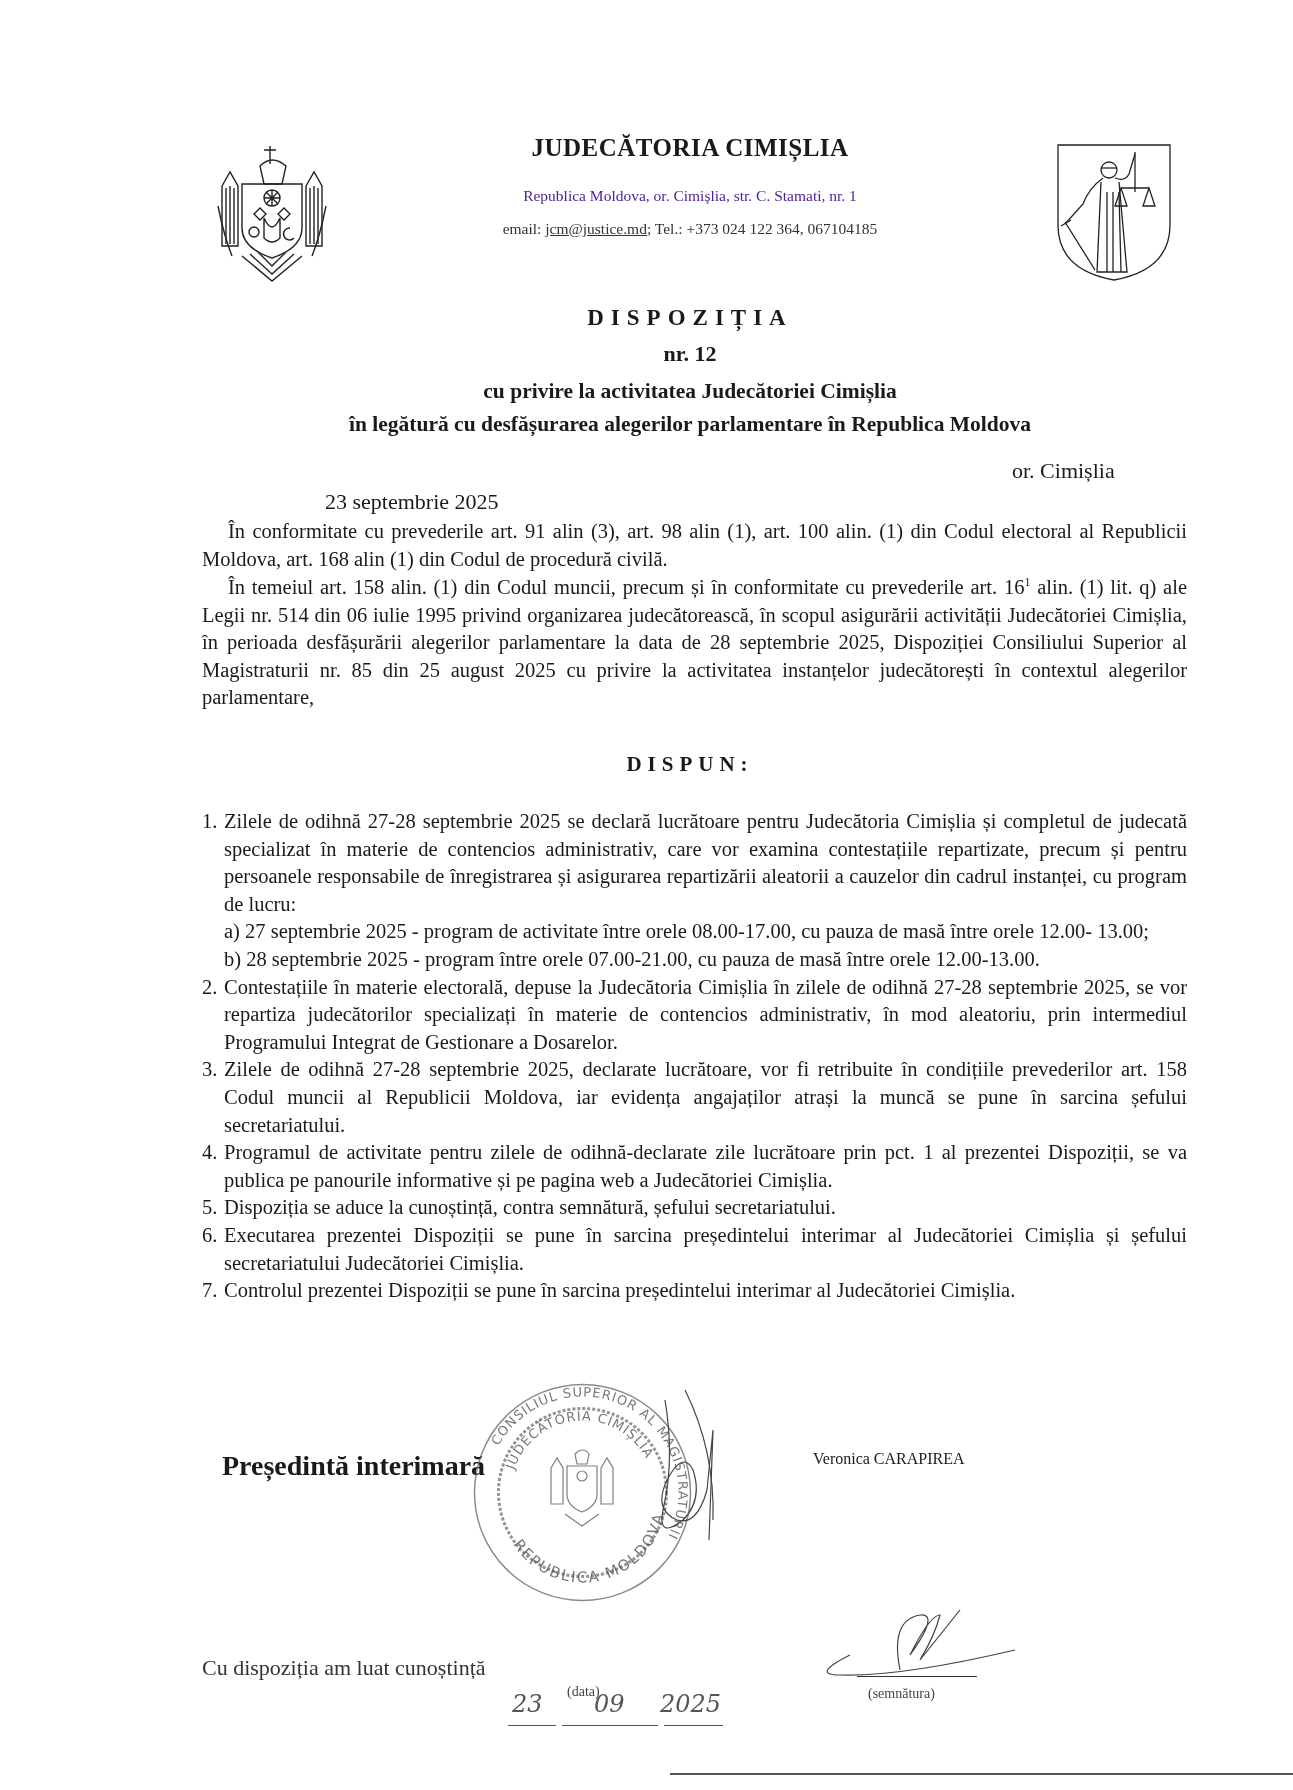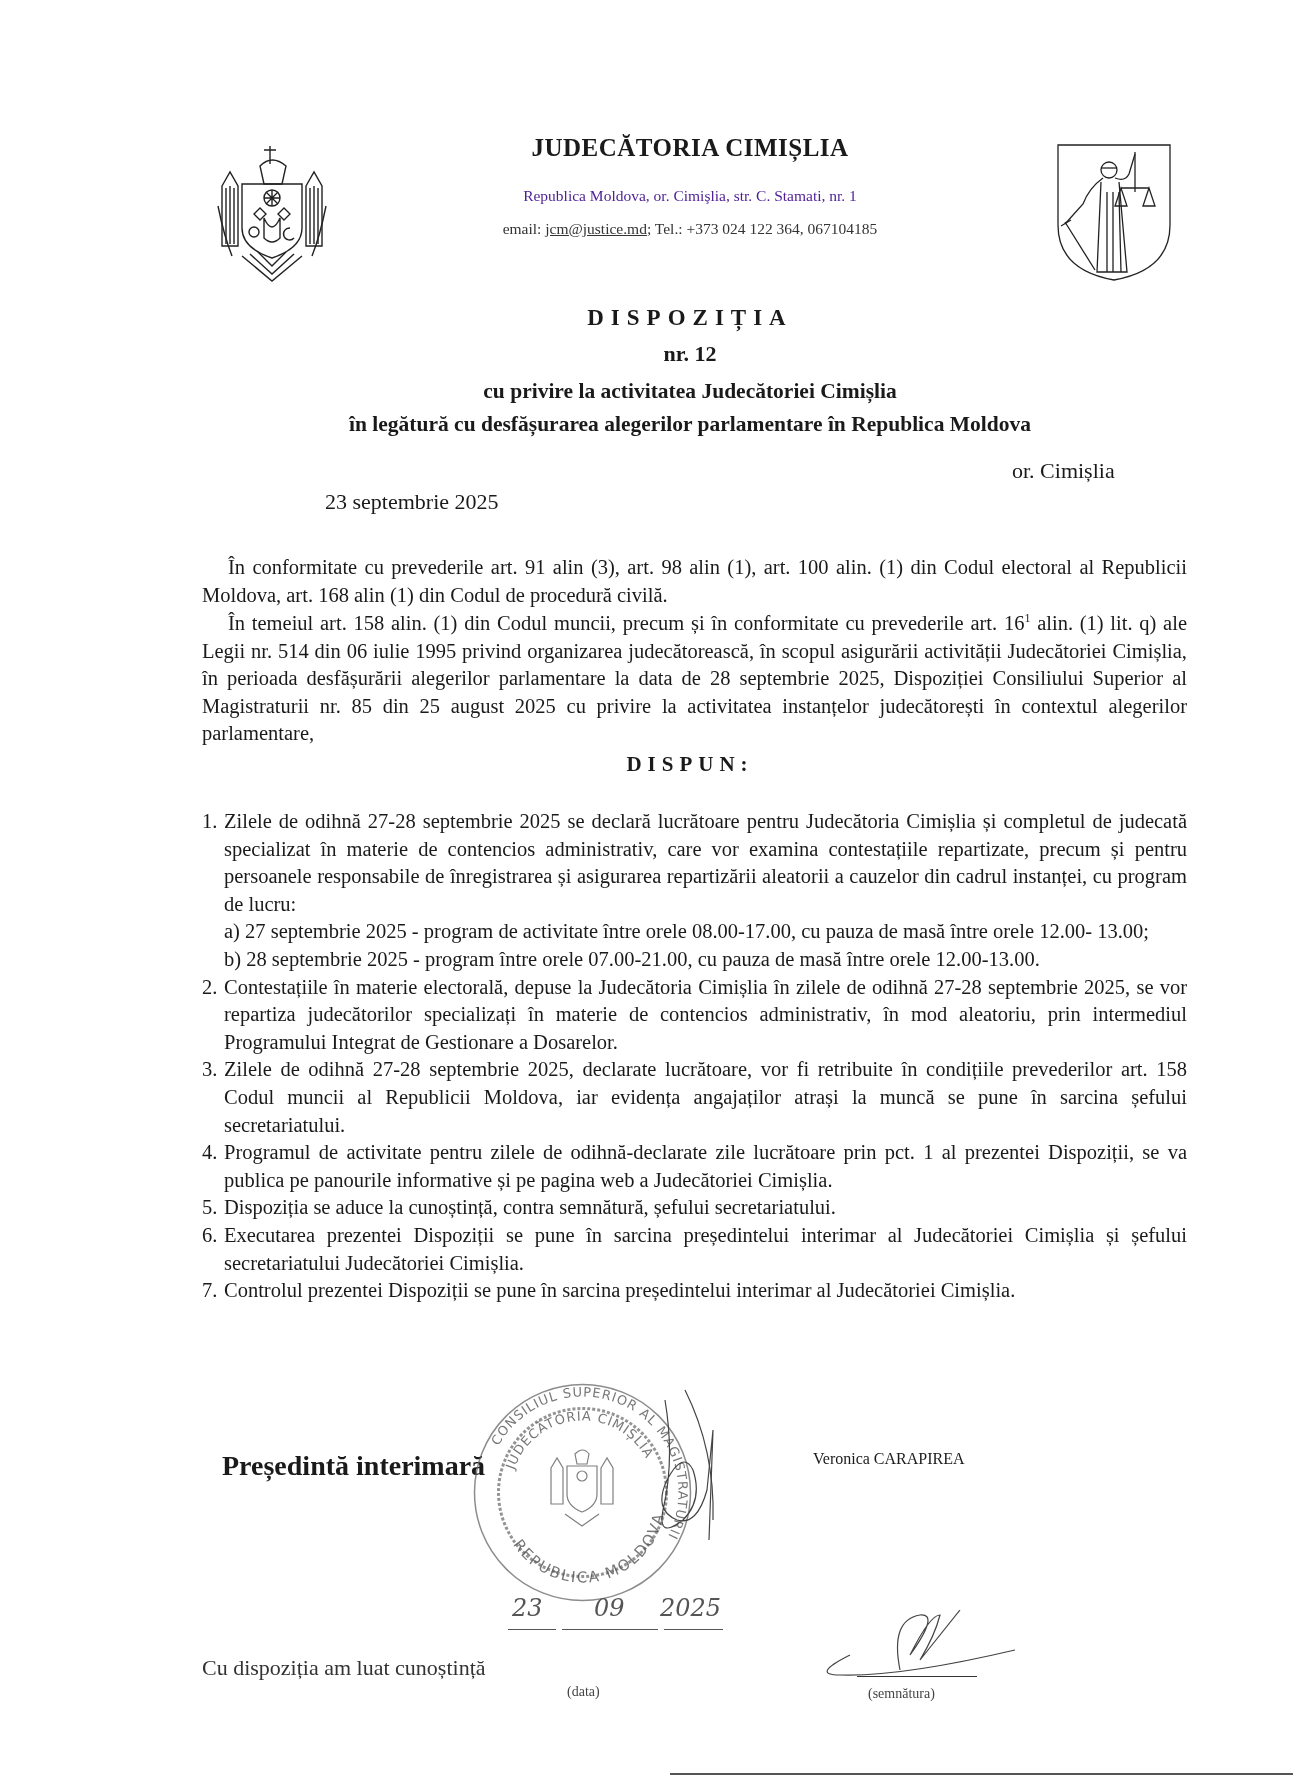--- a/index.html
+++ b/index.html
@@ -19,42 +19,42 @@
 
   
   .doc-title { left: 0; width: 1380px; top: 305px; text-align: center; font-size: 23px; font-weight: bold; letter-spacing: 7px; }
   .doc-number { left: 0; width: 1380px; top: 341px; text-align: center; font-size: 22px; font-weight: bold; }
   .doc-subject { left: 0; width: 1380px; top: 375px; text-align: center; font-size: 21.5px; font-weight: bold; line-height: 33px; }
 
   .doc-date { left: 325px; top: 458px; font-size: 22px; margin-top: 31px; }
   .doc-place { left: 1012px; top: 458px; font-size: 22px; }
 
   
-  .body-text { left: 202px; width: 985px; font-size: 20.5px; line-height: 27.6px; text-align: justify; margin-top: 36px; }
+  .body-text { left: 202px; width: 985px; font-size: 20.5px; line-height: 27.6px; text-align: justify; }
   .preamble-1 { top: 518px; }
   .preamble-2 { top: 574px; }
   .indent { text-indent: 26px; }
   sup { font-size: 12px; line-height: 0; }
 
   .dispun { left: 0; width: 1380px; top: 752px; text-align: center; font-size: 21px; font-weight: bold; letter-spacing: 6px; }
 
   .orders { left: 202px; width: 985px; top: 808px; font-size: 20.5px; line-height: 27.6px; margin: 0; padding: 0; list-style: none; }
   .orders li { position: relative; padding-left: 22px; text-align: justify; }
   .orders li .num { position: absolute; left: 0; top: 0; }
   .orders .sub { text-align: justify; }
 
   
   .sign-title { left: 222px; top: 1450px; font-size: 28px; font-weight: bold; }
   .sign-name { left: 813px; top: 1450px; font-size: 16px; font-weight: normal; }
 
   .stamp { left: 470px; top: 1380px; width: 225px; height: 225px; }
   .signature-main { left: 625px; top: 1380px; width: 145px; height: 200px; }
 
   .ack-label { left: 202px; top: 1655px; font-size: 22px; color: #333; }
-  .ack-date { left: 508px; top: 1592px; width: 215px; height: 38px; text-decoration: underline; }
+  .ack-date { left: 508px; top: 1688px; width: 215px; height: 38px; text-decoration: underline; }
   .ack-date span { position: absolute; font-family: "DejaVu Serif", serif; font-style: italic; font-size: 24px; color: #555; }
   .ack-date .line { position: absolute; bottom: 0; height: 1px; background: #555; }
   .ack-date-caption { left: 567px; top: 1684px; font-size: 14px; color: #444; }
   .ack-signature { left: 810px; top: 1610px; width: 220px; height: 75px; }
   .ack-sign-line { left: 857px; top: 1676px; width: 120px; height: 1px; background: #333; }
   .ack-sign-caption { left: 868px; top: 1686px; font-size: 14px; color: #444; }
 
   .bottom-rule { left: 670px; top: 1773px; width: 623px; height: 2px; background: #555; }
 </style>
 </head>

